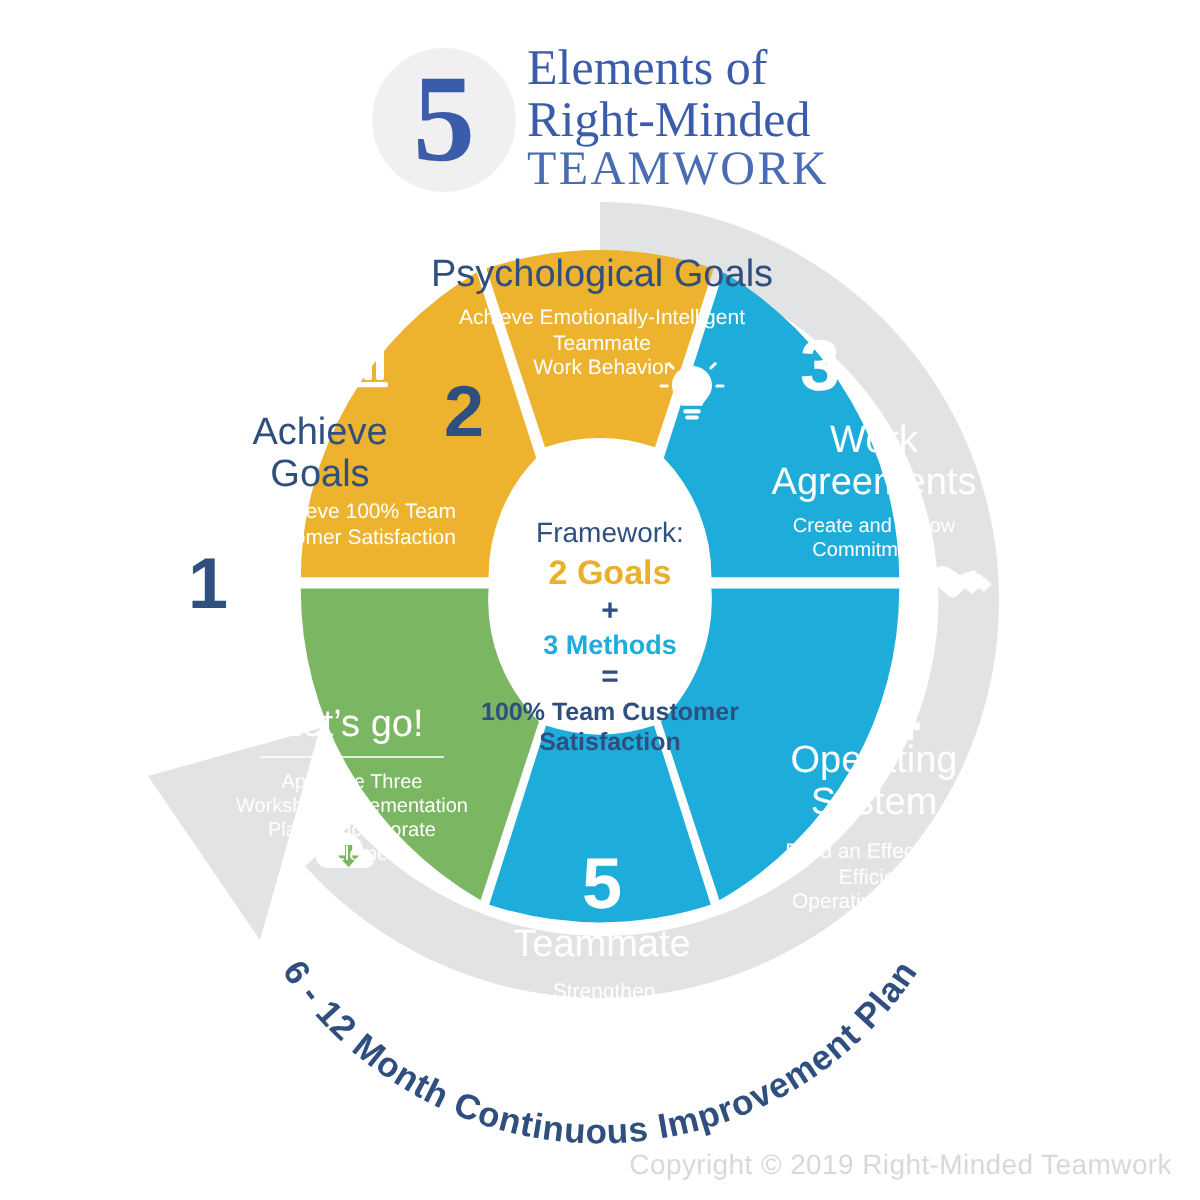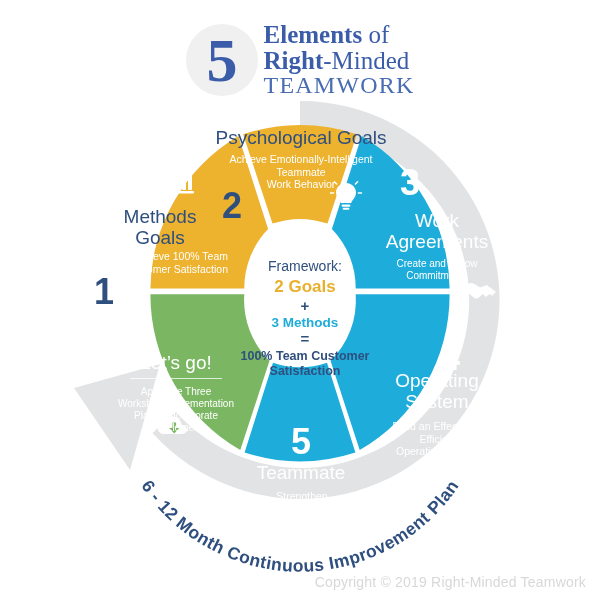--- a/index.html
+++ b/index.html
@@ -27,21 +27,21 @@
     font-size:62px;font-weight:bold;color:#3b5da9;
     font-family:"Liberation Serif", serif;line-height:1;
     letter-spacing:-1px;
   }
   .title-block{
     display:flex;flex-direction:column;justify-content:center;
     color:#3b5da9;line-height:1.02;margin-left:-4px;
   }
   .t-line1,.t-line2{font-size:25px;font-family:"Liberation Serif", serif;white-space:nowrap;}
   .t-line3{font-size:24px;font-family:"Liberation Serif", serif;letter-spacing:1.2px;white-space:nowrap;color:#4a6cb3;}
-  .b{font-weight:bold;}
+  .b{font-weight:normal;}
   .l{font-weight:normal;}
 
   
   .copyright{
     position:absolute;right:14px;bottom:10px;
     font-size:14px;color:#d8d8d8;letter-spacing:.2px;
     font-family:"Liberation Sans", sans-serif;
   }
 
   
@@ -202,21 +202,21 @@
     </g>
 
     <g fill="#ffffff" transform="translate(158,416)">
       <path d="M 6 18 C 2.7 18 0 15.5 0 12.4 C 0 9.6 2.2 7.2 5 6.9
                C 6.1 3 9.7 0.2 14 0.2 c 5 0 9.2 3.7 9.7 8.5
                c 2.9 0.3 5.3 2.6 5.3 5.4 C 29 16.6 26.3 18 23 18 Z"></path>
       <path d="M 14.5 6.5 h 3.6 v 5.2 h 3.4 L 16.3 17.6 L 10.9 11.7 h 3.6 Z" fill="#7bb662"></path>
     </g>
   </svg>
 
-  <div class="seg-label seg-title" id="seg1-title" style="white-space:pre-line;">Methods
+  <div class="seg-label seg-title" id="seg1-title" style="white-space:pre-line;">Achieve
 Goals</div>
   <div class="seg-label seg-sub" id="seg1-sub" style="white-space:pre-line;">Achieve 100% Team
 Customer Satisfaction</div>
   <div class="seg-label seg-num" id="seg1-num">1</div>
 
   <div class="seg-label seg-title" id="seg2-title" style="white-space:pre-line;">Psychological Goals</div>
   <div class="seg-label seg-sub" id="seg2-sub" style="white-space:pre-line;">Achieve Emotionally-Intelligent
 Teammate
 Work Behavior</div>
   <div class="seg-label seg-num" id="seg2-num">2</div>

